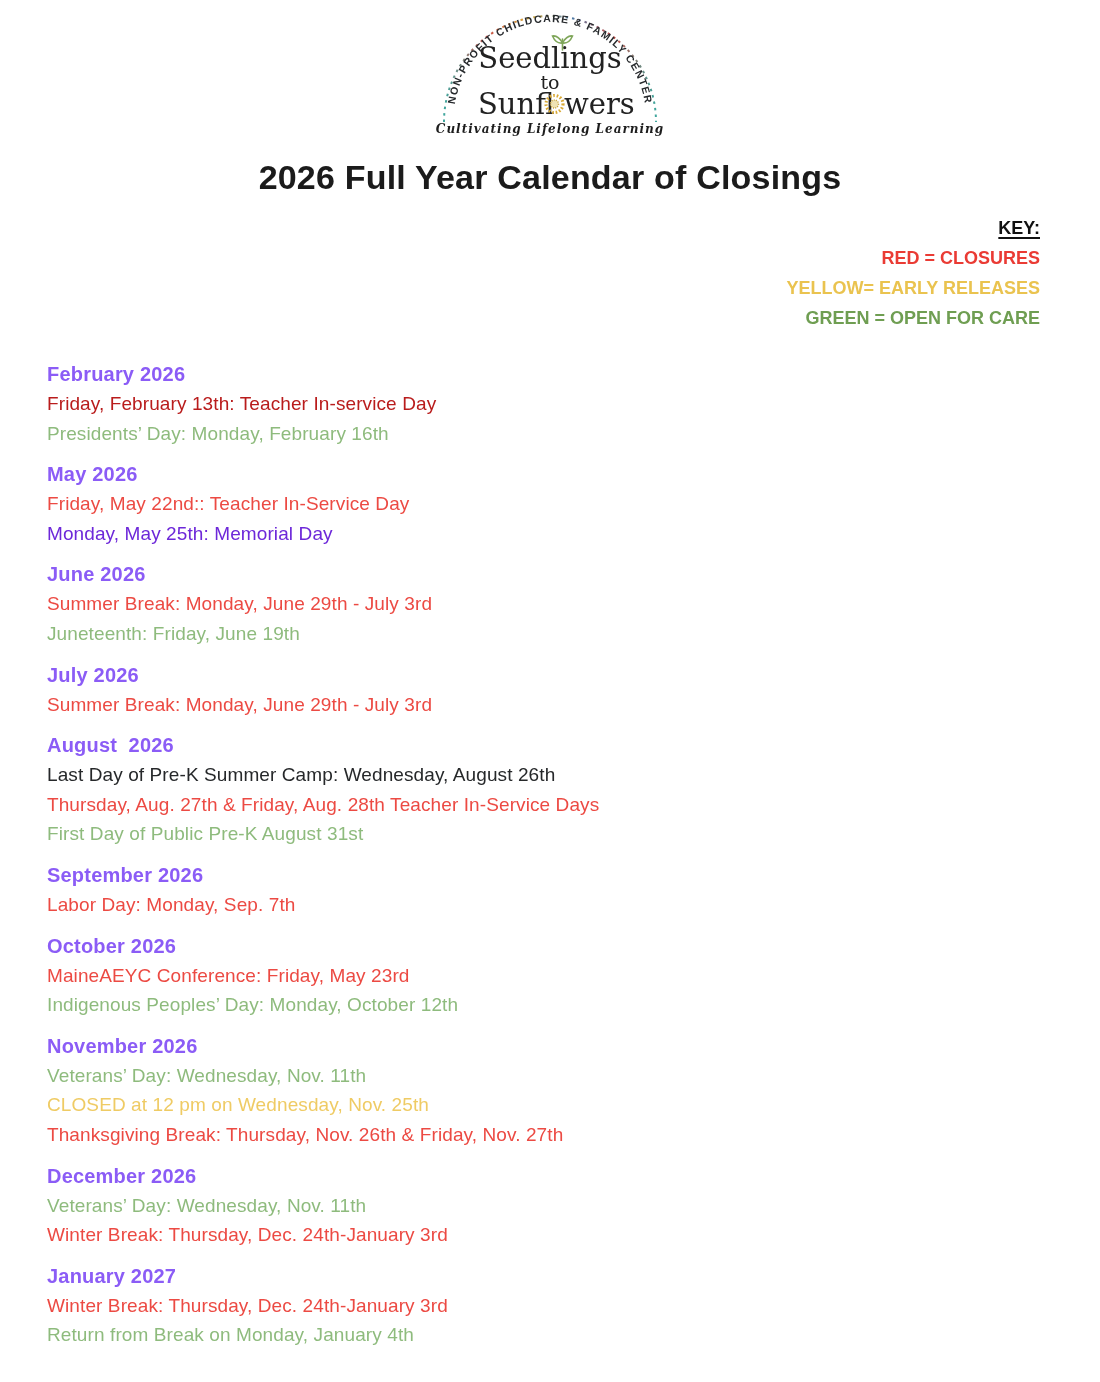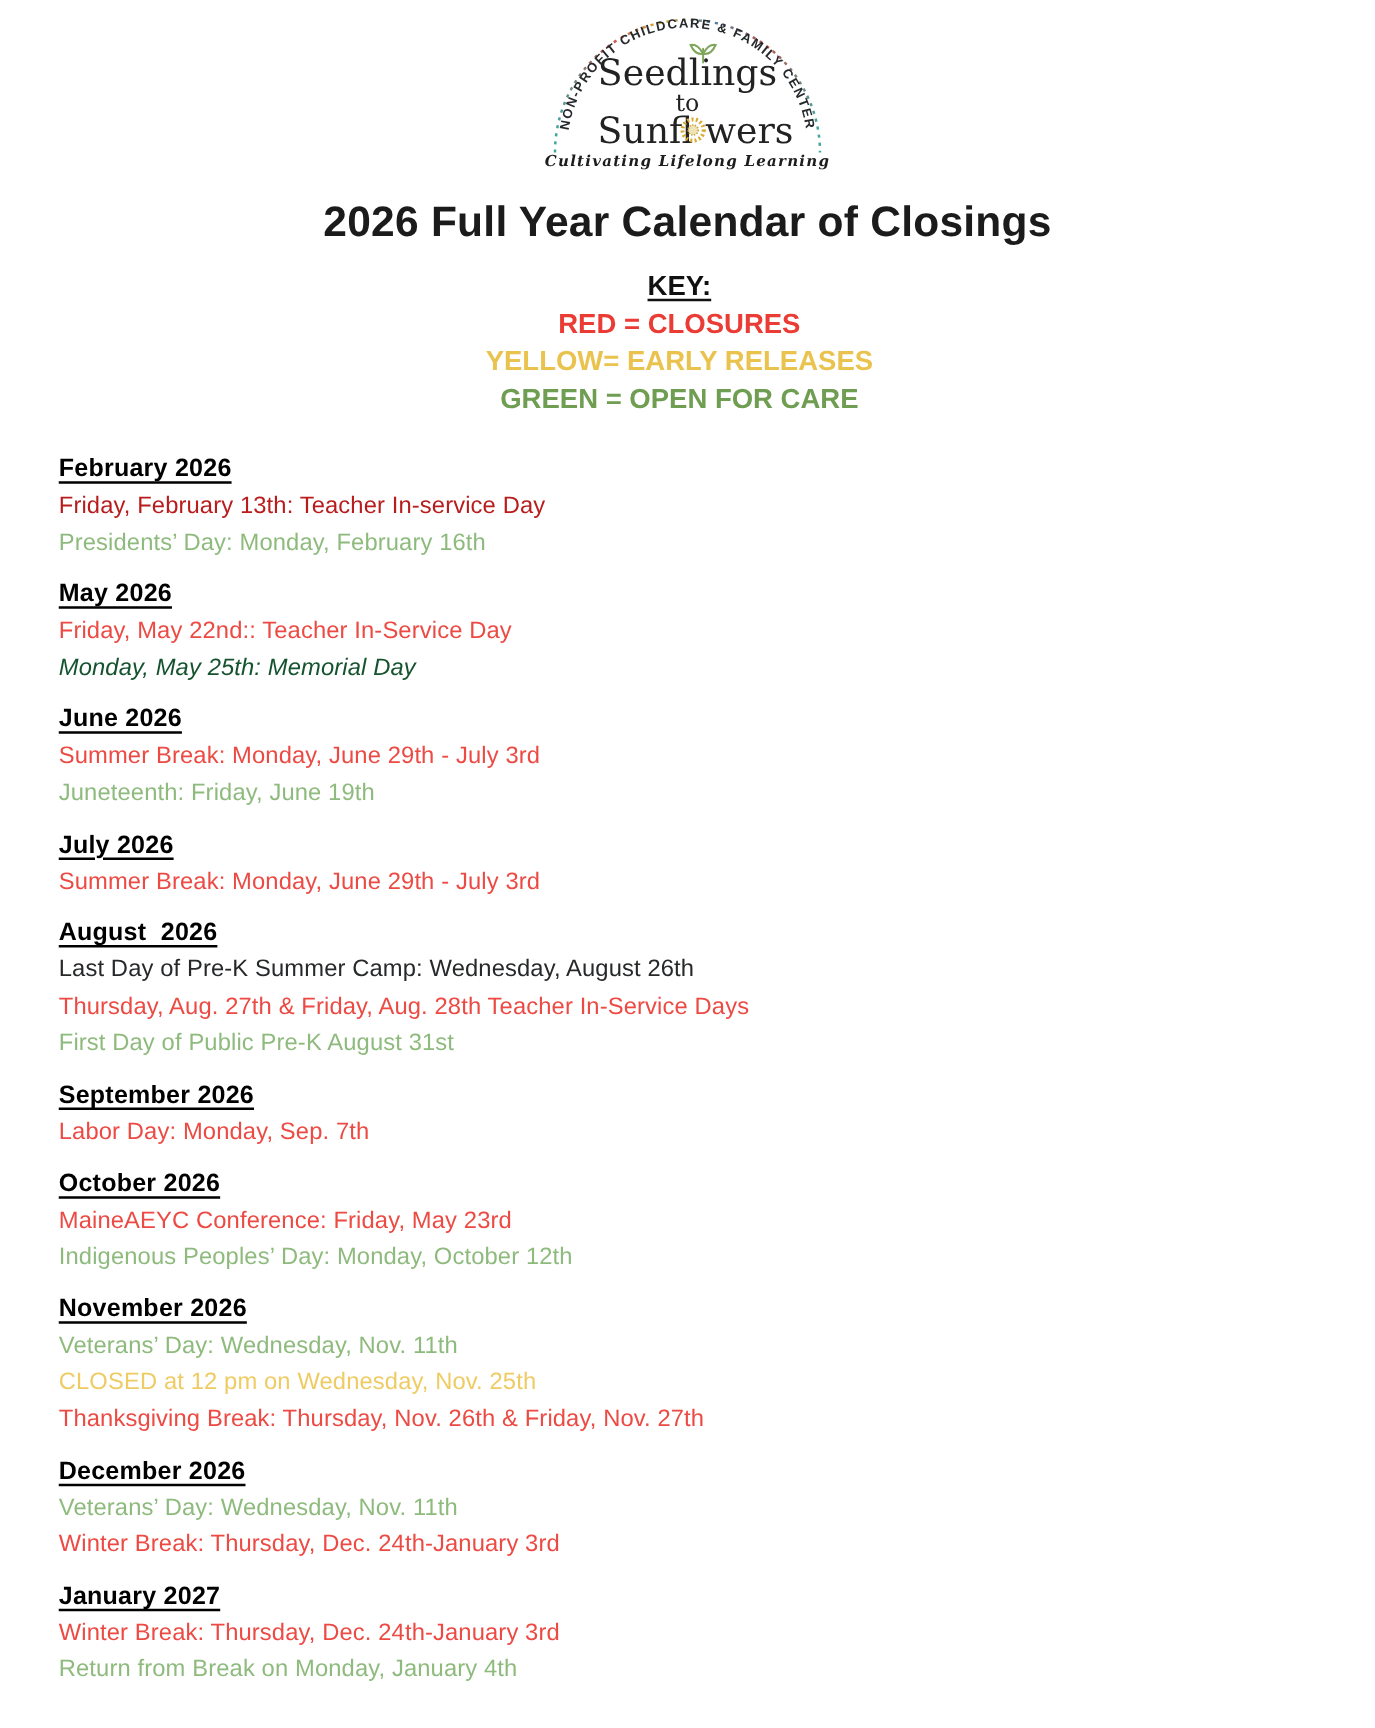--- a/index.html
+++ b/index.html
@@ -19,43 +19,42 @@
   .logo-wrap { width: 240px; margin: 0 auto; }
   .title {
     text-align: center;
     font-size: 34px;
     font-weight: bold;
     letter-spacing: 0.2px;
     color: #1b1b1b;
     margin: 12px 0 0 0;
   }
   .key {
-    text-align: center;
+    text-align: right;
     padding-right: 13px;
     margin-top: 16px;
     font-weight: bold;
-    font-size: 22px;
+    font-size: 18px;
     line-height: 30px;
   }
   .key-heading {
     color: #111;
     text-decoration: underline;
     text-decoration-thickness: 2px;
     text-underline-offset: 3px;
   }
   .months { margin-top: 26px; }
   .month { margin: 0 0 11px 0; }
   .month-heading {
     font-size: 20px;
     font-weight: bold;
     line-height: 30px;
     margin: 0;
-    color: #000000;
+    color: #8b5cf6;
     letter-spacing: 0.2px;
-    text-decoration: underline;
     text-decoration-thickness: 2px;
     text-underline-offset: 4px;
     white-space: pre-wrap;
   }
   .event-line {
     font-size: 19px;
     line-height: 29.6px;
     margin: 0;
     letter-spacing: 0.1px;
   }
@@ -121,21 +120,21 @@
 
   <div class="months">
       <section class="month">
         <h2 class="month-heading">February 2026</h2>
         <p class="event-line" style="color: #b91c1c;">Friday, February 13th: Teacher In-service Day</p>
         <p class="event-line" style="color: rgb(142, 187, 125);">Presidents’ Day: Monday, February 16th</p>
       </section>
       <section class="month">
         <h2 class="month-heading">May 2026</h2>
         <p class="event-line" style="color: rgb(236, 74, 67);">Friday, May 22nd:: Teacher In-Service Day</p>
-        <p class="event-line" style="color: #14532d; font-style: italic;">Monday, May 25th: Memorial Day</p>
+        <p class="event-line" style="color: #6d28d9;">Monday, May 25th: Memorial Day</p>
       </section>
       <section class="month">
         <h2 class="month-heading">June 2026</h2>
         <p class="event-line" style="color: rgb(236, 74, 67);">Summer Break: Monday, June 29th - July 3rd</p>
         <p class="event-line" style="color: rgb(142, 187, 125);">Juneteenth: Friday, June 19th</p>
       </section>
       <section class="month">
         <h2 class="month-heading">July 2026</h2>
         <p class="event-line" style="color: rgb(236, 74, 67);">Summer Break: Monday, June 29th - July 3rd</p>
       </section>

